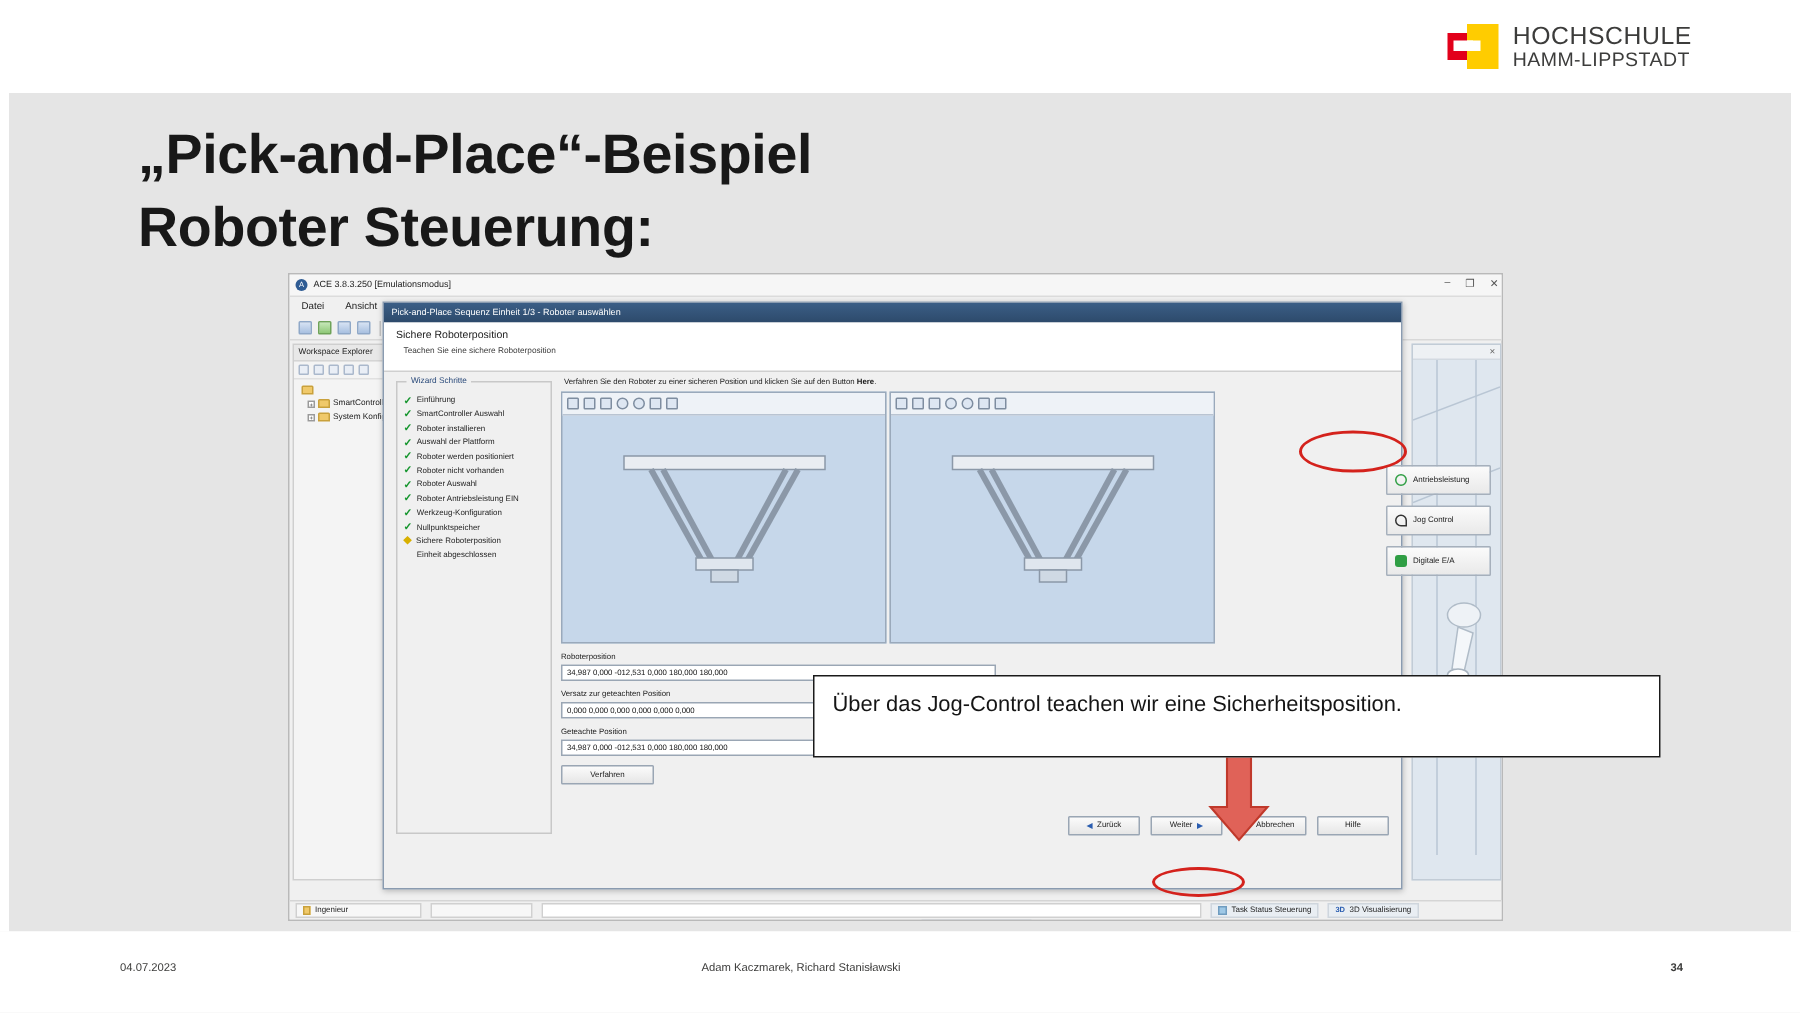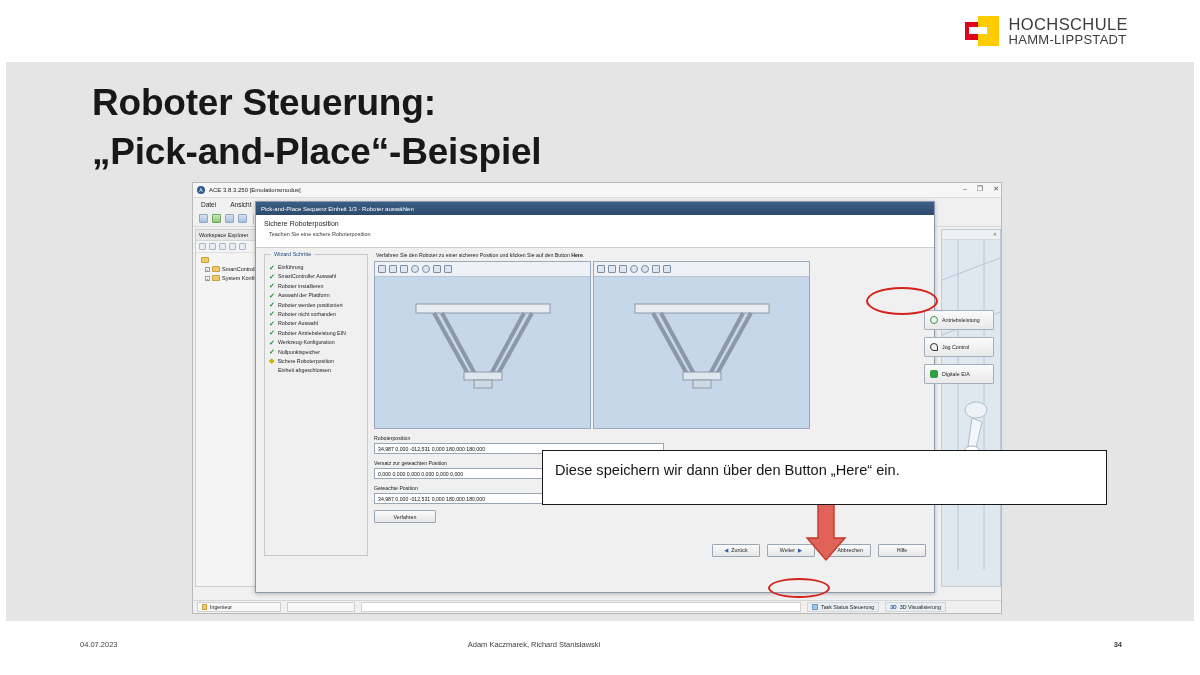--- a/index.html
+++ b/index.html
@@ -256,22 +256,22 @@
     <div class="l1">HOCHSCHULE</div>
     <div class="l2">HAMM-LIPPSTADT</div>
   </div>
 </div>
 
 <div class="slide-body"></div>
 <div class="slide-margin-l"></div>
 <div class="slide-margin-r"></div>
 
 <div class="slide-title">
+  <div>„Pick-and-Place“-Beispiel</div>
   <div>Roboter Steuerung:</div>
-  <div>„Pick-and-Place“-Beispiel</div>
 </div>
 
 <div class="app">
 
   <div class="app-titlebar">
     <div class="app-icon">A</div>
     <div class="app-title">ACE 3.8.3.250 [Emulationsmodus]</div>
     <div class="win-btns">
       <span>–</span>
       <span>❐</span>
@@ -533,19 +533,19 @@
 </div>
 
 <div class="red-ellipse" style="left:866px;top:287px;width:72px;height:28px;"></div>
 <div class="red-ellipse" style="left:768px;top:578px;width:62px;height:20px;"></div>
 
 <svg class="red-arrow" style="left:805px;top:500px;" width="42" height="62" viewBox="0 0 42 62">
   <polygon points="13,0 29,0 29,38 40,38 21,60 2,38 13,38" fill="#e06258" stroke="#c0392b" stroke-width="1.4"></polygon>
 </svg>
 
 <div class="callout">
-  <div>Diese speichern wir dann über den Button „Here“ ein.</div>
+  <div>Über das Jog-Control teachen wir eine Sicherheitsposition.</div>
 </div>
 
 <div class="slide-footer"></div>
 <div class="footer-date">04.07.2023</div>
 <div class="footer-authors">Adam Kaczmarek, Richard Stanisławski</div>
 <div class="footer-page">34</div>
 
 </body></html>

